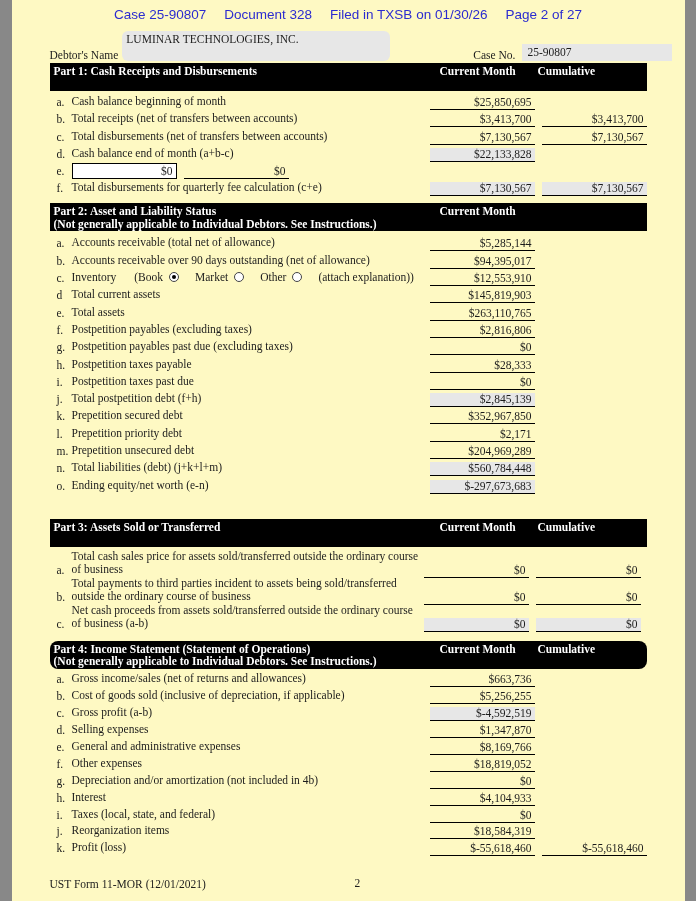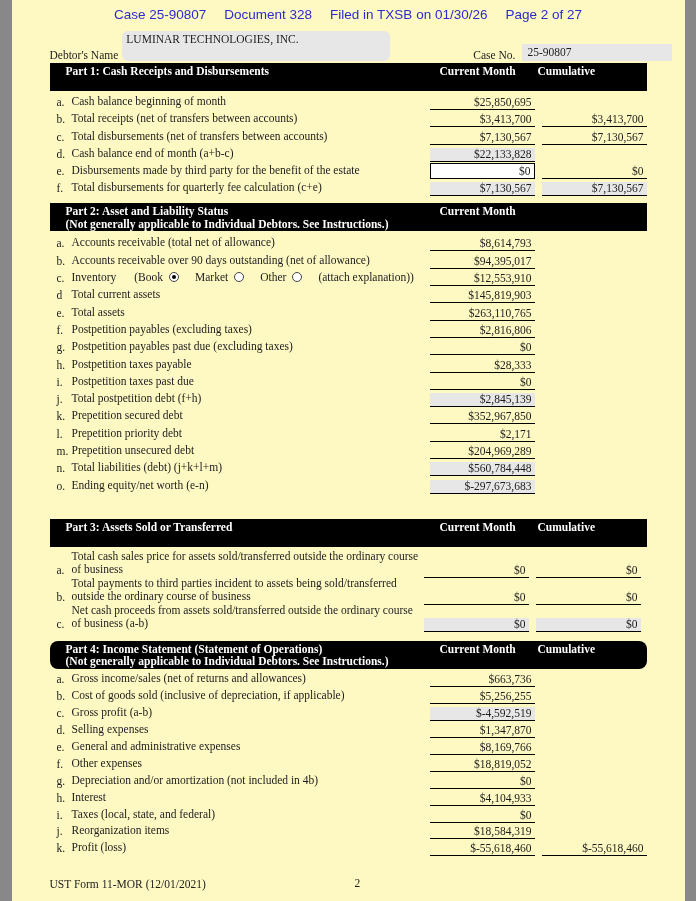--- a/index.html
+++ b/index.html
@@ -17,21 +17,21 @@
 
   .id-row { display:flex; align-items:flex-end; margin:9px 13px 0 38px; }
   .id-label { padding-top:3px; white-space:nowrap; }
   .debtor-field { width:268px; min-height:30px; background:#e7e7e7; margin-left:4px; padding:2px 4px 0;border-radius:6px; }
   .id-spacer { flex:1; }
   .case-label { padding-top:3px; margin-right:6px; white-space:nowrap; }
   .case-field { width:150px; height:17px; background:#e7e7e7; padding:2px 6px 0; }
 
   .section-bar {
     position:relative; margin-left:38px; width:597px; height:28px;
-    background:#000; color:#fff; font-weight:bold; padding:2px 0 0 16px;
+    background:#000; color:#fff; font-weight:bold; padding:2px 0 0 4px;
   }
   .bar-line { font-size:11.5px; line-height:12.5px; display:block; }
   .col-current { position:absolute; left:390px; top:2px; }
   .col-cum { position:absolute; left:488px; top:2px; }
   .mt2{margin-top:2px;} .mt6{margin-top:7px;} .mt25{margin-top:25px;} .mt9{margin-top:9px;border-radius:8px;}
 
   .rows { margin-left:38px; width:597px; }
   .rows.p1 { margin-top:2px; }
   .rows.p2 { margin-top:3px; }
   .rows.p3 { margin-top:4px; }
@@ -107,42 +107,41 @@
       <span class="cell cum">$7,130,567</span>
     </div>
     <div class="row">
       <span class="letter">d.</span>
       <span class="rlabel">Cash balance end of month (a+b-c)</span>
       <span class="cell cur gray">$22,133,828</span>
       <span class="cell cum blank"></span>
     </div>
     <div class="row">
       <span class="letter">e.</span>
-      <span class="rlabel">Disbursements made by third party for the benefit of the estate</span>
       <span class="cell cur boxed">$0</span>
       <span class="cell cum">$0</span>
     </div>
     <div class="row">
       <span class="letter">f.</span>
       <span class="rlabel">Total disbursements for quarterly fee calculation (c+e)</span>
       <span class="cell cur gray">$7,130,567</span>
       <span class="cell cum gray">$7,130,567</span>
     </div>
   </div>
 
   <div class="section-bar mt6">
     <span class="bar-line">Part 2:  Asset and Liability Status</span>
     <span class="bar-line">(Not generally applicable to Individual Debtors. See Instructions.)</span>
     <span class="col-current">Current Month</span>
   </div>
   <div class="rows p2">
     <div class="row">
       <span class="letter">a.</span>
       <span class="rlabel">Accounts receivable (total net of allowance)</span>
-      <span class="cell cur">$8,614,793</span>
+      <span class="cell cur">$5,285,144</span>
       <span class="cell cum blank"></span>
     </div>
     <div class="row">
       <span class="letter">b.</span>
       <span class="rlabel">Accounts receivable over 90 days outstanding (net of allowance)</span>
       <span class="cell cur">$94,395,017</span>
       <span class="cell cum blank"></span>
     </div>
     <div class="row">
       <span class="letter">c.</span>

